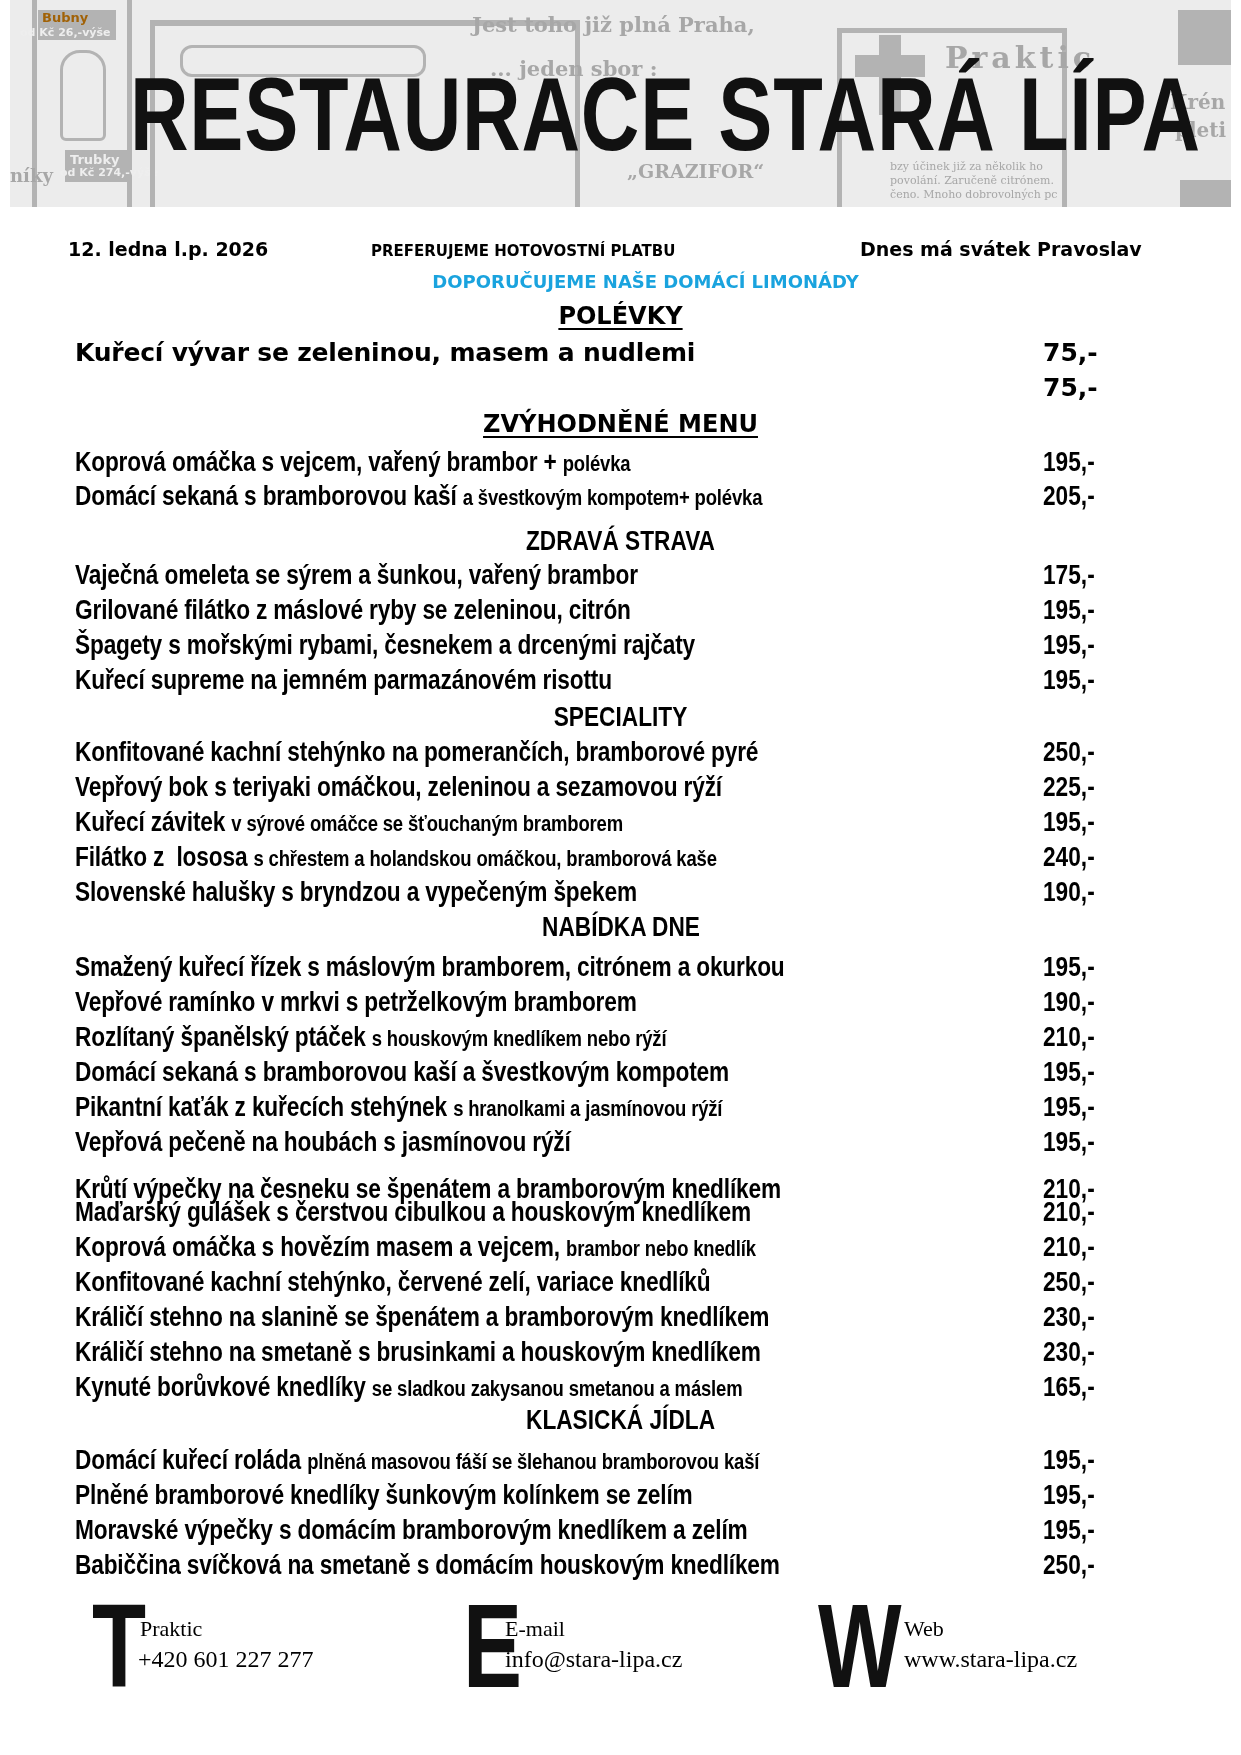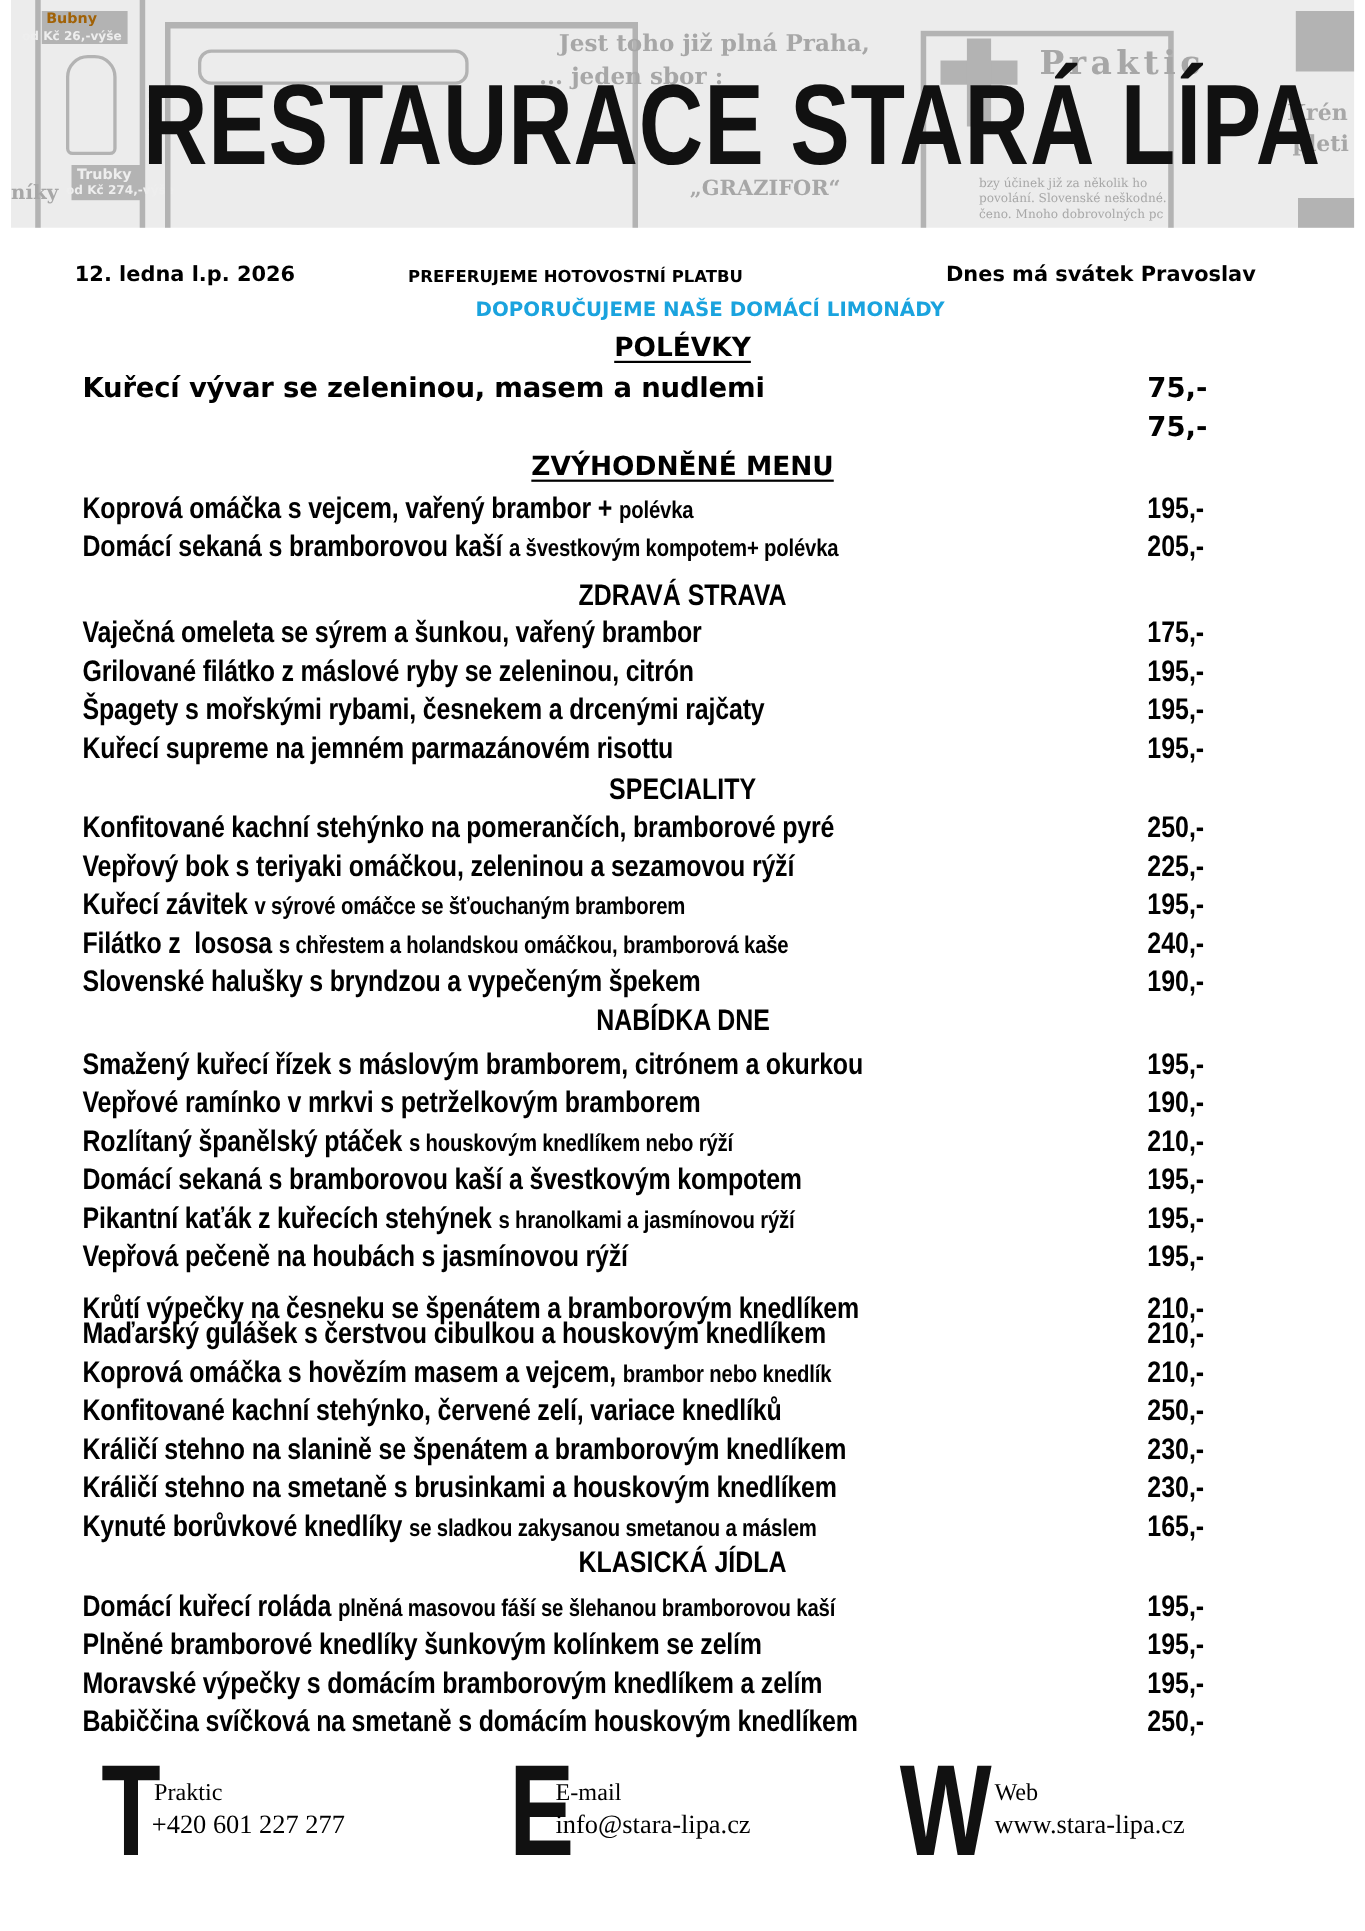--- a/index.html
+++ b/index.html
@@ -45,31 +45,31 @@
   <div class="fill" style="left:28px; top:10px; width:78px; height:30px;"></div>
   <div class="bg" style="left:32px; top:10px; font-size:13px; color:#a16207; font-family:'DejaVu Sans',sans-serif;">Bubny</div>
   <div class="bg" style="left:10px; top:26px; font-size:11px; color:#eee; font-family:'DejaVu Sans',sans-serif;">od Kč 26,-výše</div>
   <div class="bg" style="left:0px; top:140px; font-size:18px;margin-top:25px;">níky</div>
   <div class="fill" style="left:55px; top:150px; width:65px; height:32px;"></div>
   <div class="bg" style="left:60px; top:152px; font-size:13px; color:#eee; font-family:'DejaVu Sans',sans-serif;">Trubky</div>
   <div class="bg" style="left:50px; top:166px; font-size:11px; color:#eee; font-family:'DejaVu Sans',sans-serif;">od Kč 274,-výše</div>
   <div style="position:absolute; left:50px; top:50px; width:40px; height:85px; border:3px solid #b3b3b3; border-radius:20px 20px 6px 6px;"></div>
 
   <div class="box" style="left:140px; top:20px; width:420px; height:210px; border-top-width:6px;"></div>
-  <div class="bg" style="left:462px; top:26px; font-size:21px;margin-left:36px;">Jest toho již plná Praha,</div>
+  <div class="bg" style="left:462px; top:12px; font-size:21px;">Jest toho již plná Praha,</div>
   <div class="bg" style="left:480px; top:56px; font-size:21px;">... jeden sbor :</div>
   <div class="bg" style="left:617px; top:160px; font-size:19px;">„GRAZIFOR“</div>
   <div style="position:absolute; left:170px; top:45px; width:240px; height:26px; border:3px solid #b3b3b3; border-radius:12px;"></div>
 
   <div class="box" style="left:827px; top:28px; width:220px; height:200px;"></div>
   <div class="fill" style="left:845px; top:55px; width:70px; height:22px;"></div>
   <div class="fill" style="left:869px; top:35px; width:22px; height:80px;"></div>
   <div class="bg" style="left:935px; top:40px; font-size:30px; letter-spacing:4px;">Praktic</div>
   <div class="bg" style="left:880px; top:160px; font-size:11px; font-weight:normal;">bzy účinek již za několik ho</div>
-  <div class="bg" style="left:880px; top:174px; font-size:11px; font-weight:normal;">povolání. Slovenské neškodné.</div>
+  <div class="bg" style="left:880px; top:174px; font-size:11px; font-weight:normal;">povolání. Zaručeně citrónem.</div>
   <div class="bg" style="left:880px; top:188px; font-size:11px; font-weight:normal;">čeno. Mnoho dobrovolných pc</div>
 
   <div class="fill" style="left:1168px; top:10px; width:60px; height:55px;"></div>
   <div class="bg" style="left:1160px; top:90px; font-size:20px;">Krén</div>
   <div class="bg" style="left:1165px; top:118px; font-size:20px;">pleti</div>
   <div class="fill" style="left:1170px; top:180px; width:60px; height:30px;"></div>
 
   <div class="banner-title">RESTAURACE STARÁ LÍPA</div>
 </div>
 

